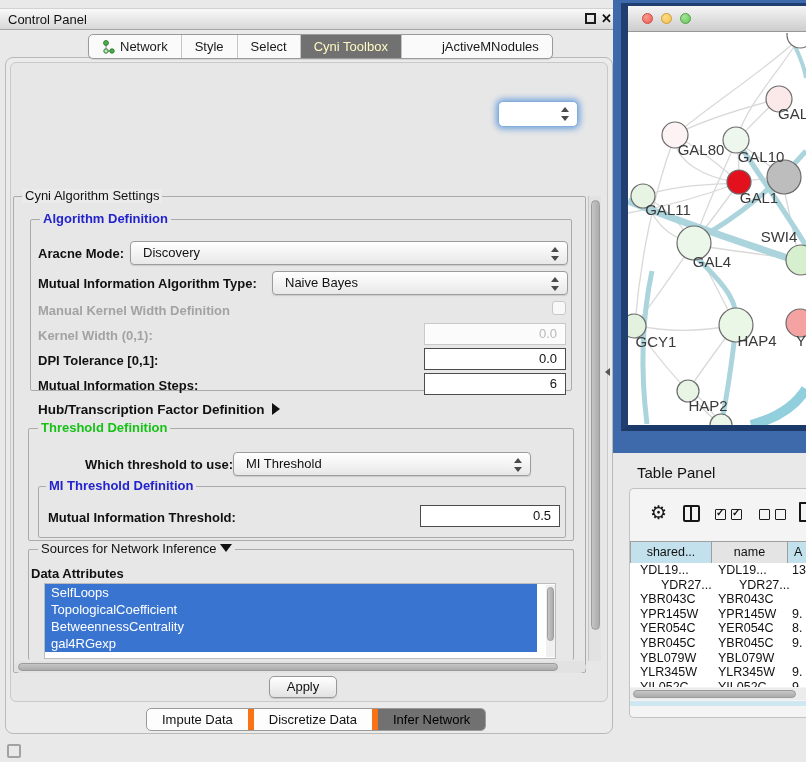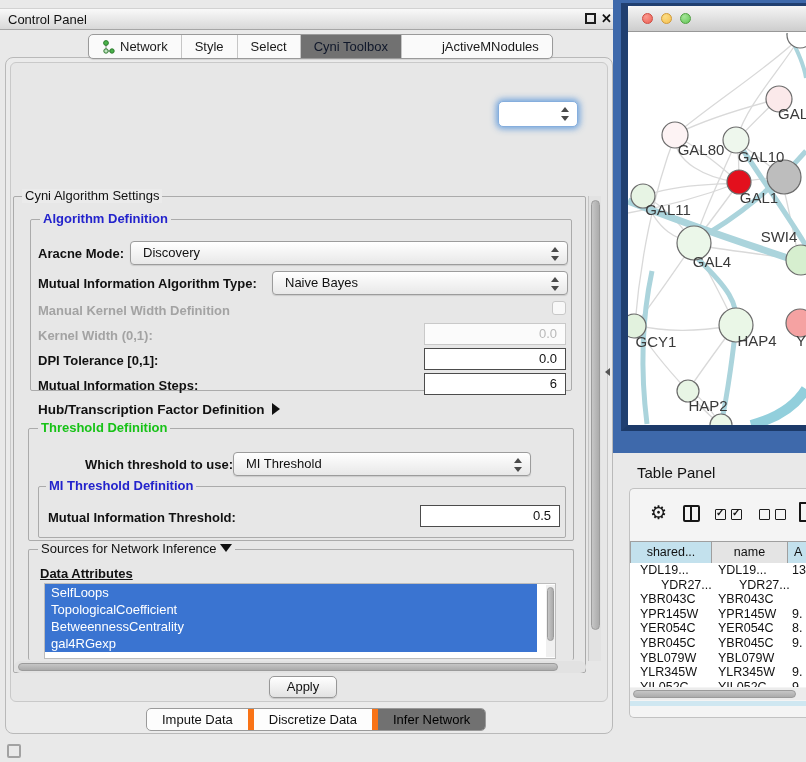--- a/index.html
+++ b/index.html
@@ -16,21 +16,21 @@
   .close-icon { left:601px; top:2px; font-size:13px; font-weight:bold; }
 
   .outer-panel { left:5px; top:57px; width:608px; height:677px; border:1px solid #b9b9b9; border-radius:8px; background:#ebebeb; }
   .inner-panel { left:10px; top:62px; width:598px; height:640px; border:1px solid #c9c9c9; border-radius:6px; background:#e7e7e7; }
 
   .tabbar { left:88px; top:34px; height:25px; display:flex; border:1px solid #9a9a9a; border-radius:5px;
     overflow:hidden; background:#fafafa; z-index:10; box-shadow:0 1px 1px rgba(0,0,0,.1); }
   .tab { padding:0 13px; line-height:23px; font-size:13px; color:#1a1a1a; border-right:1px solid #c6c6c6;
     display:flex; align-items:center; gap:5px; white-space:nowrap; }
   .tab:last-child { border-right:none;padding-left:40px; }
-  .tab.selected { background:#717171; color:#0f172a; }
+  .tab.selected { background:#717171; color:#fef9c3; }
 
   
   .popup { left:40px; top:57px; width:465px; height:115px; background:#fff; border:1px solid #b3b3b3;
     box-shadow:0 5px 16px rgba(0,0,0,.45); z-index:40; }
   .popup-prompt { height:18px; line-height:18px; text-align:center; font-size:13px; color:#b4b4b4; }
   .popup-item { height:16px; line-height:16px; font-size:13px; padding-left:4px; }
   .popup-item.sel { font-weight:bold; }
   .focus-combo { left:498px; top:101px; width:80px; height:26px; border-radius:5px; background:#fff;
     border:1px solid #86aedd; box-shadow:0 0 6px 2px rgba(92,152,219,.85); z-index:5; }
 
@@ -197,21 +197,21 @@
 
   <div class="grp" style="left:38px; top:486px; width:528px; height:52px;"></div>
   <span class="gtitle t-blue" style="left:46px; top:479px;">MI Threshold Definition</span>
   <span class="lbl" style="left:48px; top:510px;">Mutual Information Threshold:</span>
   <div class="num" style="left:420px; top:505px; width:140px;">0.5</div>
 
   <div class="grp" style="left:28px; top:549px; width:546px; height:111px; border-bottom:none;"></div>
   <span class="gtitle" style="left:38px; top:542px;">
     <span>Sources for Network Inference</span> <span class="tri-down"></span>
   </span>
-  <span class="lbl" style="left:40px; top:566px;text-decoration:underline;">Data Attributes</span>
+  <span class="lbl" style="left:31px; top:566px;">Data Attributes</span>
 
   <div class="abs attr-list">
     <div class="attr-item">SelfLoops</div>
     <div class="attr-item">TopologicalCoefficient</div>
     <div class="attr-item">BetweennessCentrality</div>
     <div class="attr-item">gal4RGexp</div>
   </div>
   <div class="abs" style="left:546px; top:585px; width:9px; height:72px; background:#f0f0f0;">
     <div class="thumb" style="left:1px; top:2px; width:7px; height:54px;"></div>
   </div>

